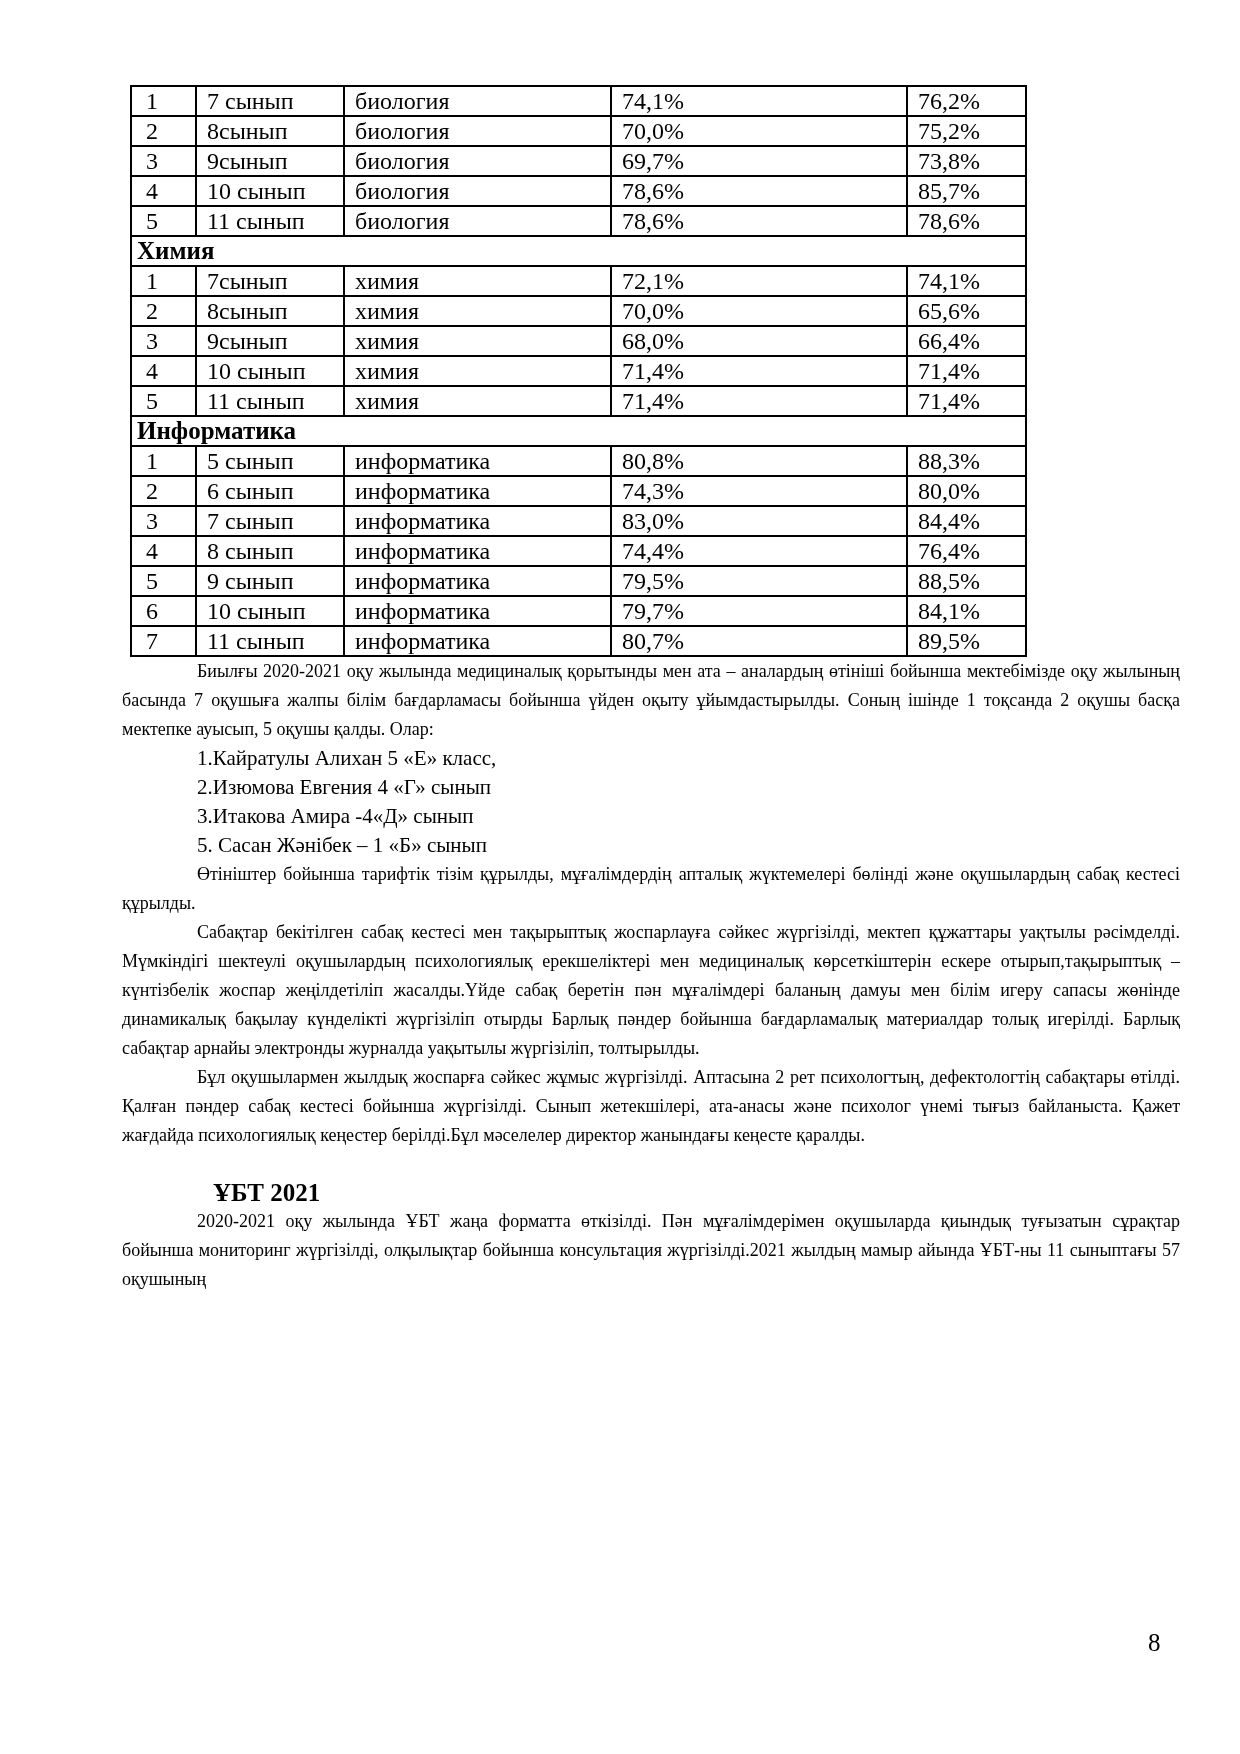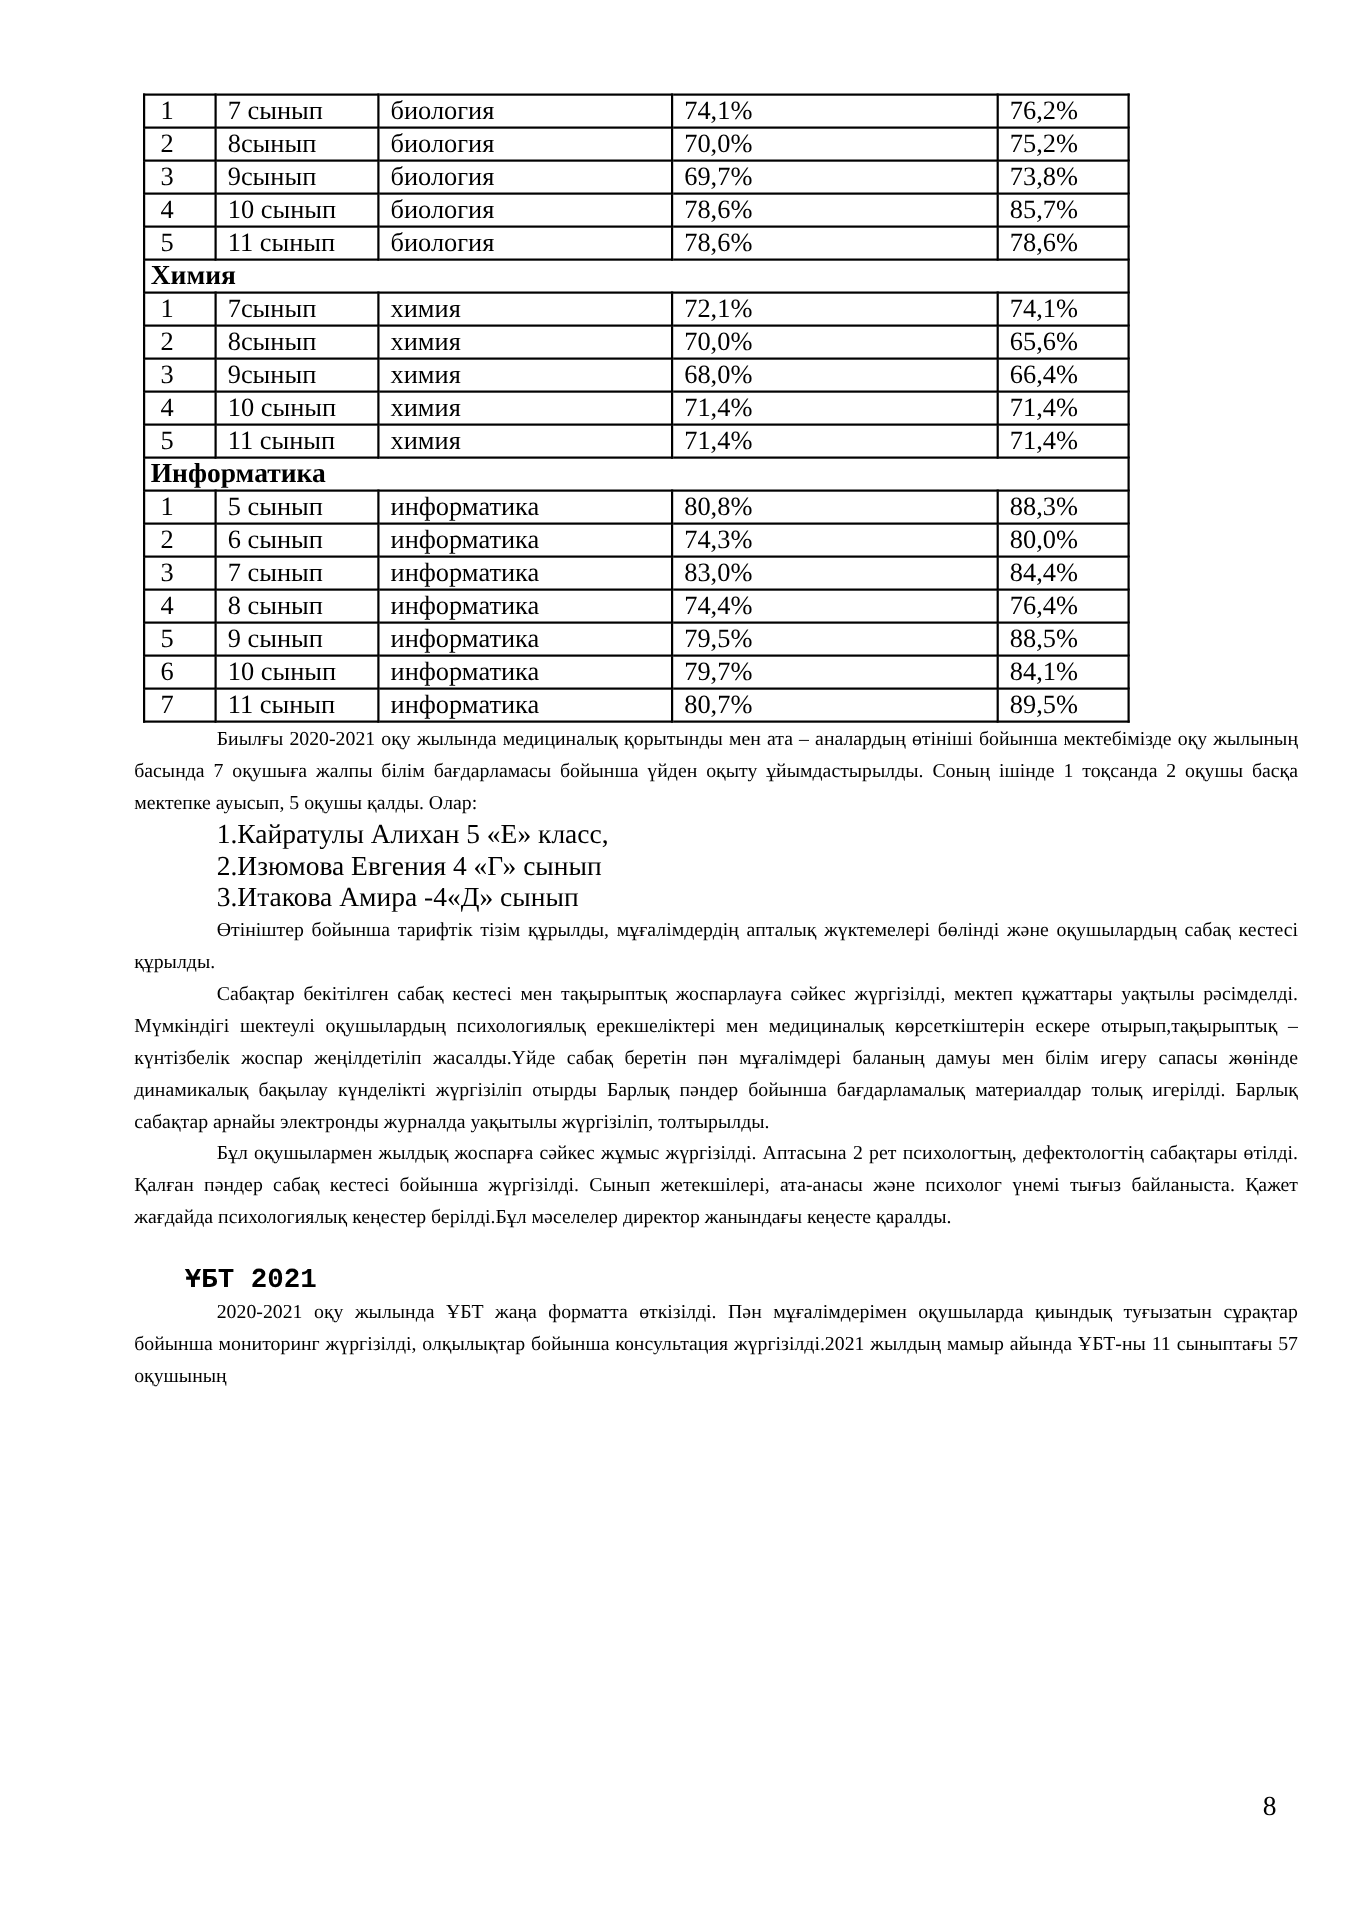--- a/index.html
+++ b/index.html
@@ -37,29 +37,29 @@
     font-weight:bold;
     font-size:25px;
     padding-left:5px;
   }
   .h {
     font-weight:bold;
     font-size:25px;
     line-height:29px;
   }
   .h1 { margin-top:64px; margin-left:96px; }
-  .h2 { margin-top:28px; margin-left:46px;font-family:Liberation Mono, monospace; }
+  .h2 { margin-top:28px; margin-left:91px; }
   p.body {
     font-size:18px;
     line-height:29px;
     text-align:justify;
     text-indent:75px;
   }
   .list-line {
-    font-size:25px;
+    font-size:21px;
     line-height:29px;
     margin-left:75px;
   }
   .page-number {
     position:absolute;
     top:1628px;
     left:1148px;
     font-size:25px;
     line-height:29px;
   }
@@ -206,20 +206,21 @@
       </tbody>
   </table>
 
 
   <p class="body">Биылғы 2020-2021 оқу жылында медициналық қорытынды мен ата – аналардың өтініші бойынша мектебімізде оқу жылының басында  7 оқушыға жалпы білім бағдарламасы бойынша үйден оқыту ұйымдастырылды.  Соның ішінде 1 тоқсанда 2 оқушы басқа мектепке ауысып, 5 оқушы қалды. Олар:</p>
 
   <div>
     <div class="list-line">1.Кайратулы Алихан 5 «Е» класс,</div>
     <div class="list-line">2.Изюмова Евгения  4 «Г» сынып</div>
     <div class="list-line">3.Итакова Амира  -4«Д» сынып</div>
+    <div class="list-line">5. Сасан Жәнібек – 1 «Б» сынып</div>
   </div>
 
   <p class="body">Өтініштер бойынша тарифтік тізім құрылды, мұғалімдердің апталық жүктемелері бөлінді және оқушылардың сабақ кестесі құрылды.</p>
 
   <p class="body">Сабақтар бекітілген сабақ кестесі мен тақырыптық жоспарлауға  сәйкес жүргізілді, мектеп құжаттары уақтылы рәсімделді. Мүмкіндігі шектеулі оқушылардың психологиялық ерекшеліктері мен медициналық көрсеткіштерін ескере отырып,тақырыптық  –күнтізбелік жоспар жеңілдетіліп жасалды.Үйде сабақ беретін пән мұғалімдері баланың дамуы мен білім игеру сапасы жөнінде динамикалық бақылау күнделікті жүргізіліп отырды Барлық пәндер бойынша бағдарламалық материалдар толық игерілді.  Барлық сабақтар арнайы электронды журналда уақытылы  жүргізіліп, толтырылды.</p>
 
 
   <p class="body">Бұл оқушылармен жылдық жоспарға сәйкес жұмыс жүргізілді. Аптасына 2 рет психологтың, дефектологтің сабақтары өтілді. Қалған пәндер сабақ кестесі бойынша жүргізілді. Сынып жетекшілері, ата-анасы және психолог үнемі тығыз байланыста. Қажет  жағдайда психологиялық кеңестер берілді.Бұл мәселелер директор жанындағы кеңесте қаралды.</p>
 
   <div class="h h2">ҰБТ 2021</div>

